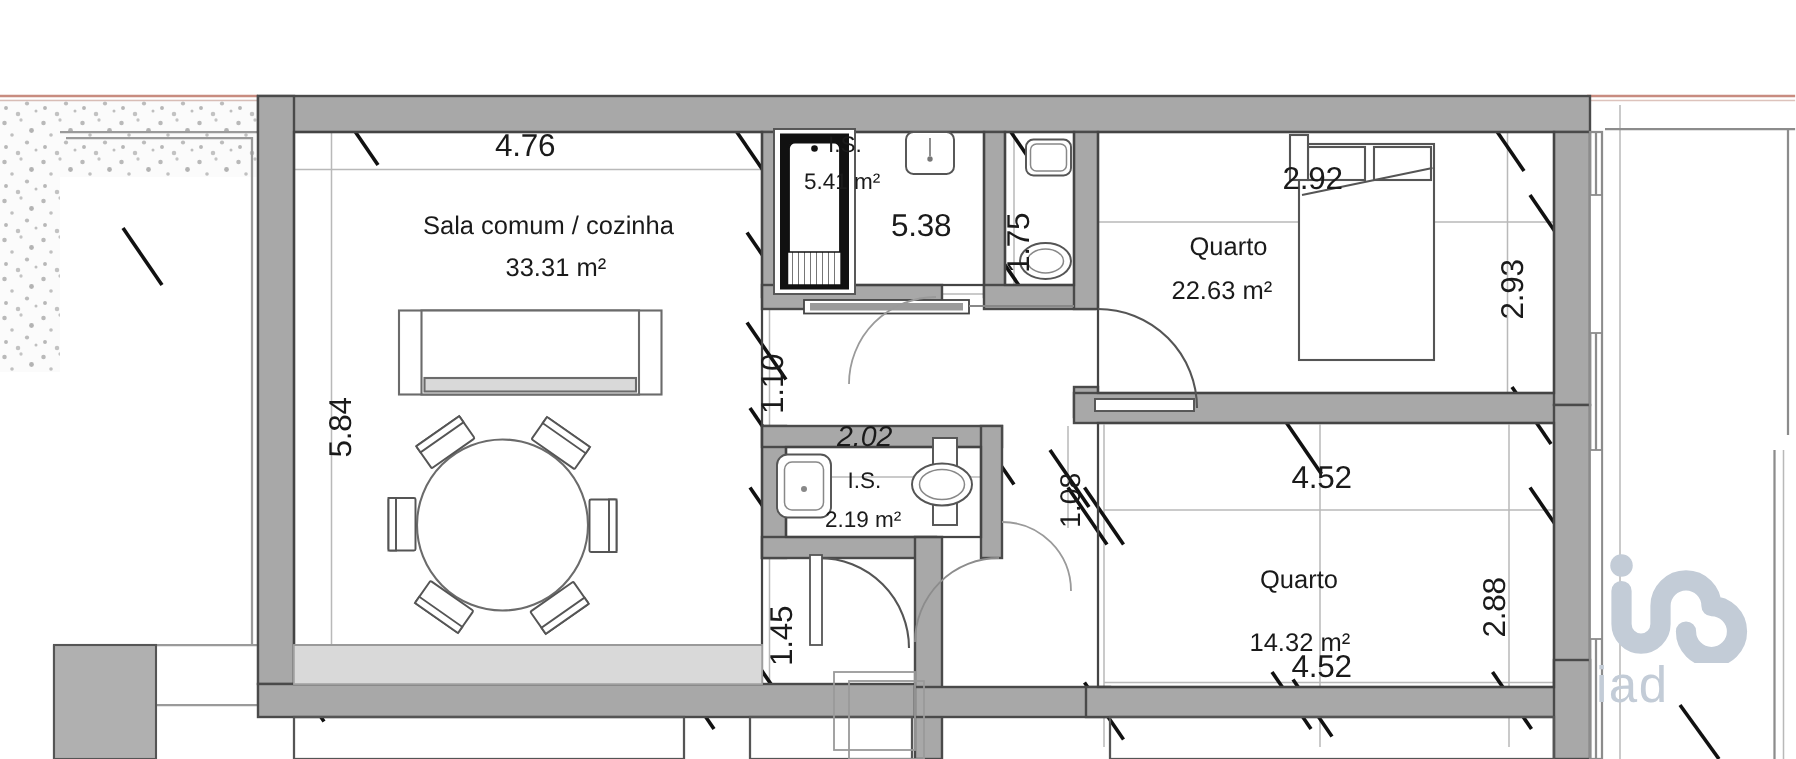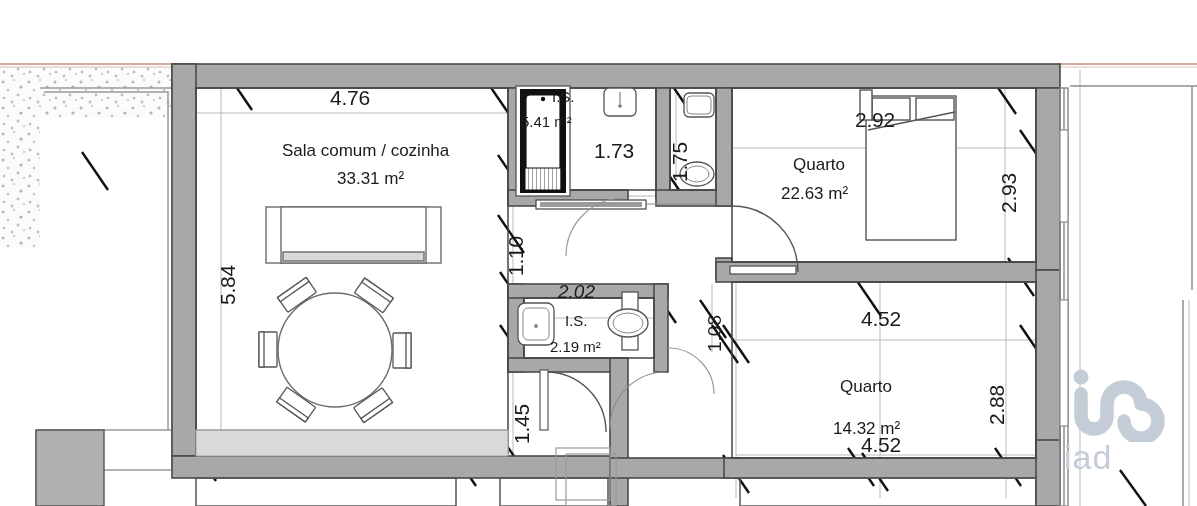--- a/index.html
+++ b/index.html
@@ -354,33 +354,33 @@
       <rect x="740" y="478" width="296" height="28"></rect>
       <rect x="566" y="454" width="50" height="52" stroke="#9a9a9a" stroke-width="1.2"></rect>
       <rect x="556" y="448" width="54" height="52" stroke="#9a9a9a" stroke-width="1.2"></rect>
     </g>
   </svg>
 
   <div class="lbl room-name" style="left:282px; top:141px;">Sala comum / cozinha</div>
   <div class="lbl room-area" style="left:337px; top:169px;">33.31 m²</div>
 
   <div class="lbl small-room-name" style="left:552px; top:88px;">I.S.</div>
-  <div class="lbl small-room-area" style="left:521px; top:113px;">5.41 m²</div>
+  <div class="lbl small-room-area" style="left:536px; top:113px;">5.41 m²</div>
 
   <div class="lbl small-room-name" style="left:565px; top:312px;">I.S.</div>
   <div class="lbl small-room-area" style="left:550px; top:338px;">2.19 m²</div>
 
   <div class="lbl room-name" style="left:793px; top:155px;">Quarto</div>
   <div class="lbl room-area" style="left:781px; top:184px;">22.63 m²</div>
 
   <div class="lbl room-name" style="left:840px; top:377px;">Quarto</div>
   <div class="lbl room-area" style="left:833px; top:403px;margin-top:16px;">14.32 m²</div>
 
   <div class="lbl dim" style="left:330px; top:86px;">4.76</div>
-  <div class="lbl dim" style="left:594px; top:139px;">1.73</div>
+  <div class="lbl dim" style="left:594px; top:139px;">5.38</div>
   <div class="lbl dim-sm" style="left:558px; top:281px;font-style:italic;">2.02</div>
   <div class="lbl dim" style="left:855px; top:108px;">2.92</div>
   <div class="lbl dim" style="left:861px; top:307px;">4.52</div>
   <div class="lbl dim" style="left:861px; top:433px;">4.52</div>
 
   <div class="lbl dim dim-v" style="left:216px; top:305px;">5.84</div>
   <div class="lbl dim dim-v" style="left:668px; top:182px;">1.75</div>
   <div class="lbl dim dim-v" style="left:504px; top:276px;">1.10</div>
   <div class="lbl dim dim-v" style="left:510px; top:444px;">1.45</div>
   <div class="lbl dim-sm dim-v" style="left:704px; top:352px;">1.08</div>

